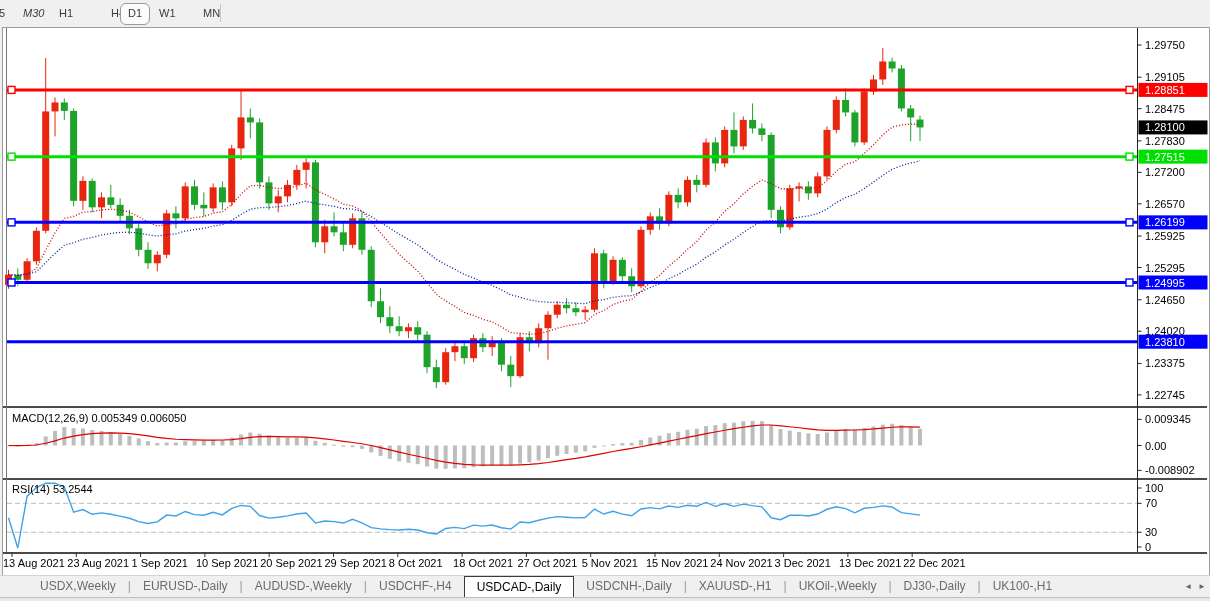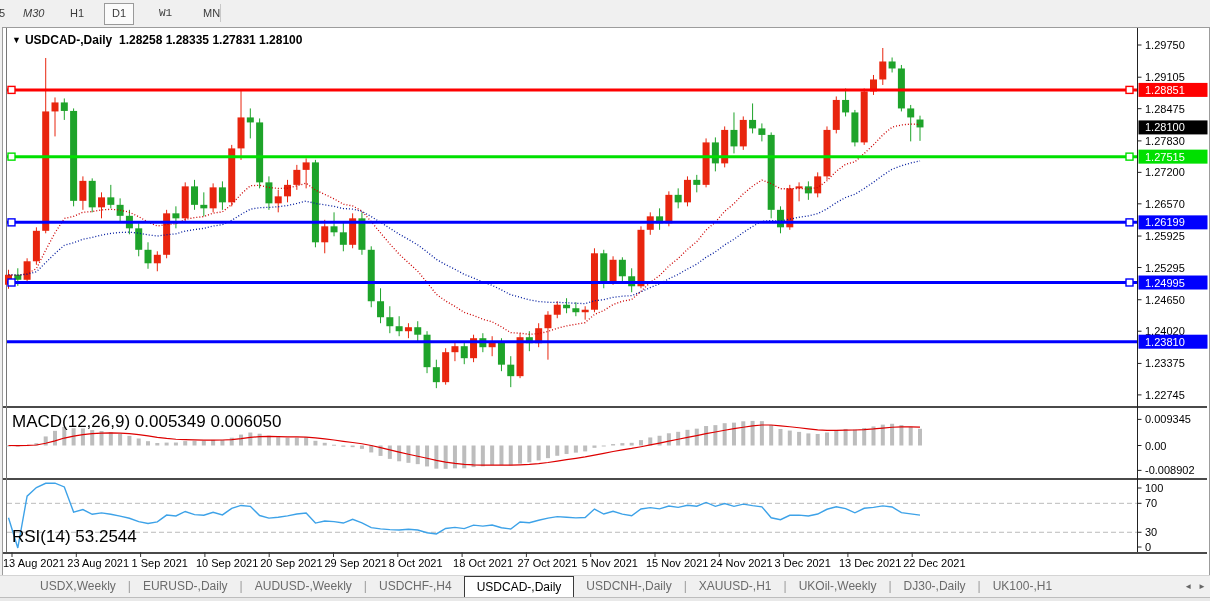--- a/index.html
+++ b/index.html
@@ -8,21 +8,21 @@
   
   #toolbar{position:absolute;left:0;top:0;width:1210px;height:26px;background:#f0f0f0;}
   .tfbtn{position:absolute;top:3px;height:20px;line-height:20px;padding:0 7px;font-size:11px;color:#3c3c3c;
     text-align:center;cursor:default;}
   .tfbtn.active{background:#fbfbfb;border:1px solid #9a9a9a;line-height:18px;}
   .tbsep{position:absolute;top:4px;width:1px;height:18px;background:#c8c8c8;}
   
   #chartwin{position:absolute;left:2px;top:27px;width:1206px;height:547px;background:#ffffff;
     border:1px solid #9c9c9c;box-shadow:inset 1px 1px 0 #ffffff;}
   #chartsvg{position:absolute;left:0;top:0;}
-  .panel-label{position:absolute;font-size:17px;color:#000;white-space:pre;}
+  .panel-label{position:absolute;font-size:11px;color:#000;white-space:pre;}
   #mainheader{position:absolute;left:9px;top:5px;font-size:12px;font-weight:700;color:#000;white-space:pre;}
   #mainheader .tri{font-size:9px;position:relative;top:-1px;margin-right:4px;}
   
   #tabbar{position:absolute;left:0;top:575px;width:1210px;height:22px;background:#f0f0f0;
     border-top:1px solid #d4d4d4;display:flex;align-items:stretch;}
   #tabbar .pad{width:28px;}
   .tab{font-size:12px;color:#6b6b6b;padding:0 12px;line-height:21px;white-space:nowrap;}
   .tab.active{background:#ffffff;color:#000;border:1px solid #3a3a3a;border-bottom:none;line-height:20px;
     font-weight:400;}
   .tabsep{color:#9a9a9a;line-height:21px;font-size:12px;}
@@ -32,24 +32,24 @@
     border-top:1px solid #bdbdbd;}
 </style>
 </head>
 <body>
 
 <div id="app">
 
   <div id="toolbar">
       <span class="tfbtn" style="left: -8px;">5</span>
       <span class="tfbtn" style="left: 16px; font-style: italic;">M30</span>
-      <span class="tfbtn" style="left: 63px;">H1</span>
+      <span class="tfbtn" style="left: 52px;">H1</span>
       <span class="tfbtn" style="left: 88px; margin-left: 16px;">H4</span>
-      <span class="tfbtn active" style="left: 104px;">D1</span>
-      <span class="tfbtn" style="left: 152px; font-family: Liberation Mono, monospace;">W1</span>
+      <span class="tfbtn active" style="left: 120px; border-radius: 6px;">D1</span>
+      <span class="tfbtn" style="left: 152px;">W1</span>
       <span class="tfbtn" style="left: 196px;">MN</span>
       <span class="tbsep" style="left: 220px;"></span>
     </div>
 
   <div id="chartwin">
     <svg id="chartsvg" width="1206" height="545">
         <g>
           <rect x="0" y="378" width="1204" height="2" fill="#4a4a4a"></rect>
           <rect x="0" y="450" width="1204" height="2" fill="#4a4a4a"></rect>
           <rect x="0" y="524" width="1204" height="2" fill="#4a4a4a"></rect>
@@ -460,23 +460,22 @@
           <line x1="716.3" y1="524" x2="716.3" y2="529" stroke="#333"></line>
           <text x="707.3" y="539" font-size="11" fill="#000000">24 Nov 2021</text>
           <line x1="780.5999999999999" y1="524" x2="780.5999999999999" y2="529" stroke="#333"></line>
           <text x="771.5999999999999" y="539" font-size="11" fill="#000000">3 Dec 2021</text>
           <line x1="844.9" y1="524" x2="844.9" y2="529" stroke="#333"></line>
           <text x="835.9" y="539" font-size="11" fill="#000000">13 Dec 2021</text>
           <line x1="909.1999999999999" y1="524" x2="909.1999999999999" y2="529" stroke="#333"></line>
           <text x="900.1999999999999" y="539" font-size="11" fill="#000000">22 Dec 2021</text>
         </g>
       </svg>
-    <div id="mainheader"><span class="tri">▼</span><span>USDCAD-,Daily</span><span>  </span><span>1.28258 1.28335 1.27831 1.28100</span></div>
     <div class="panel-label" id="macdlabel" style="left: 9px; top: 384px;">MACD(12,26,9) 0.005349 0.006050</div>
-    <div class="panel-label" id="rsilabel" style="left: 9px; top: 455px; margin-top: 44px;">RSI(14) 53.2544</div>
+    <div class="panel-label" id="rsilabel" style="left: 9px; top: 455px;">RSI(14) 53.2544</div>
   </div>
 
   <div id="tabbar">
       <span class="pad"></span>
       <span class="tab">USDX,Weekly</span>
       <span class="tabsep">|</span>
       <span class="tab">EURUSD-,Daily</span>
       <span class="tabsep">|</span>
       <span class="tab">AUDUSD-,Weekly</span>
       <span class="tabsep">|</span>

